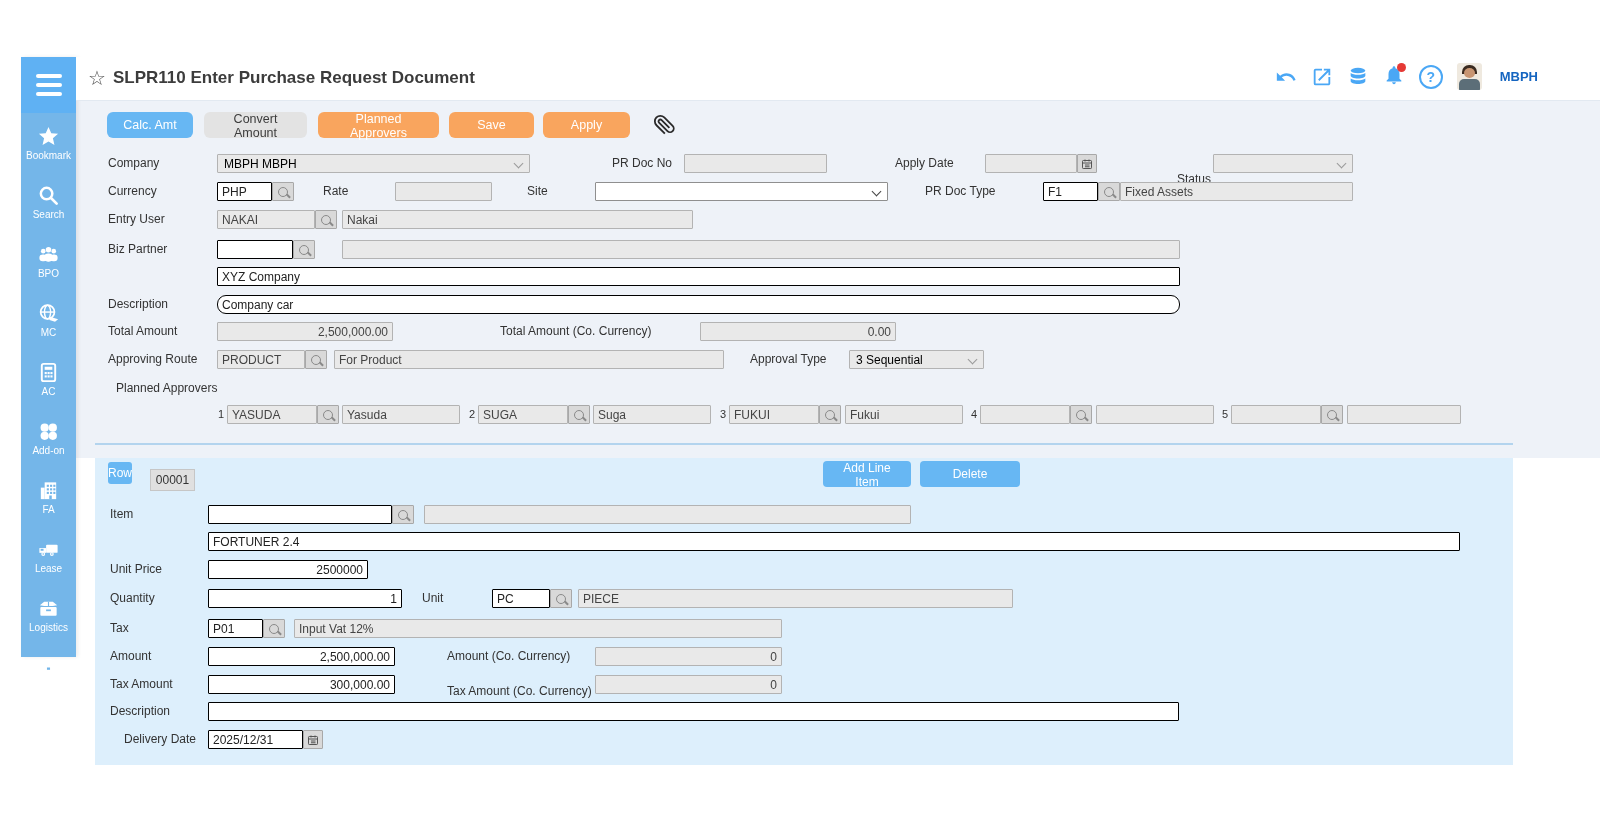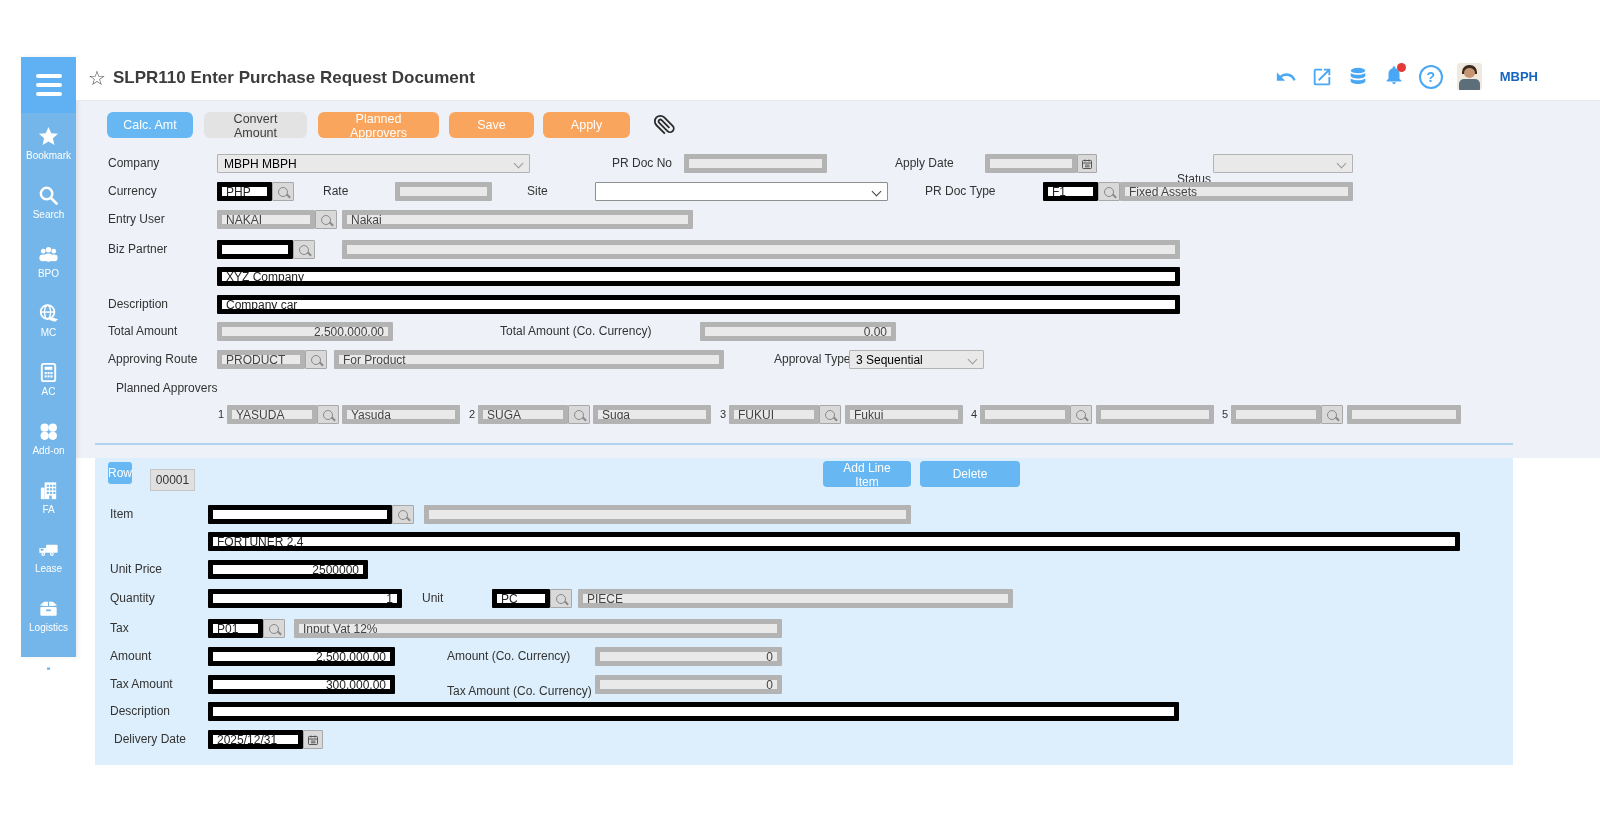--- a/index.html
+++ b/index.html
@@ -39,21 +39,21 @@
   .btn{position:absolute;height:26px;border:none;border-radius:6px;font-family:"Liberation Sans",sans-serif;font-size:12.5px;cursor:pointer;padding:0 12px;}
   .btn.blue{background:#67b7f3;color:#fff;}
   .btn.orange{background:#f9a55e;color:#fff;}
   .btn.gray{background:#e3e3e3;color:#3c3c3c;}
   .btn.sm{border-radius:4px;font-size:12px;}
   .clip{position:absolute;cursor:pointer;}
   .clip svg{width:28px;height:22px;stroke:#2b2b2b;fill:none;stroke-width:2;transform:rotate(90deg);}
 
   
   .lbl{position:absolute;font-size:12px;color:#333;line-height:19px;white-space:nowrap;}
-  .inp{position:absolute;height:19px;box-sizing:border-box;border:5px solid #000000;background:#fff;font-family:"Liberation Sans",sans-serif;font-size:12px;color:#222;padding:0 4px;border-radius:1px;}
+  .inp{position:absolute;height:19px;box-sizing:border-box;border:1px solid #000000;background:#fff;font-family:"Liberation Sans",sans-serif;font-size:12px;color:#222;padding:0 4px;border-radius:1px;}
   .inp.dis{background:#e9e9e9;border-color:#b3b3b3;color:#444;}
   .inp.num{text-align:right;}
   .sel{position:absolute;height:19px;box-sizing:border-box;border:1px solid #8f8f8f;background:#fff;font-size:12px;color:#222;display:flex;align-items:center;padding:0 20px 0 6px;border-radius:1px;cursor:pointer;}
   .sel.dis{background:#e9e9e9;border-color:#b3b3b3;color:#000000;cursor:default;}
   .sel::after{content:"";position:absolute;right:7px;top:5px;width:6px;height:6px;border-right:1.6px solid #444;border-bottom:1.6px solid #444;transform:rotate(45deg);}
   .sel.dis::after{border-color:#9a9a9a;}
   .mag-btn{position:absolute;width:22px;height:19px;box-sizing:border-box;background:#d9d9d9;border:1px solid #a8a8a8;display:flex;align-items:center;justify-content:center;cursor:pointer;border-radius:1px;}
   .mag{position:relative;width:8px;height:8px;border:1.6px solid #8a8a8a;border-radius:50%;display:inline-block;}
   .mag::after{content:"";position:absolute;width:5px;height:1.6px;background:#8a8a8a;transform:rotate(45deg);right:-4px;bottom:-1px;}
   .cal-btn{position:absolute;width:20px;height:19px;box-sizing:border-box;background:#d9d9d9;border:1px solid #a8a8a8;display:flex;align-items:center;justify-content:center;cursor:pointer;border-radius:1px;}
@@ -285,34 +285,34 @@
   <span class="lbl" style="left:108px;top:240px;">Biz Partner</span>
   <input class="inp" style="left: 217px; top: 240px; width: 76px;">
   <span class="mag-btn" style="left:293px;top:240px;">
       <span class="mag"></span>
     </span>
   <input class="inp dis" style="left: 342px; top: 240px; width: 838px;">
 
   <input class="inp" style="left: 217px; top: 267px; width: 963px;" value="XYZ Company">
 
   <span class="lbl" style="left:108px;top:295px;">Description</span>
-  <input class="inp" style="left: 217px; top: 295px; width: 963px;" value="Company car">
+  <input class="inp" style="left: 217px; top: 295px; width: 963px; border-radius: 9px;" value="Company car">
 
   <span class="lbl" style="left:108px;top:322px;">Total Amount</span>
   <input class="inp dis num" style="left: 217px; top: 322px; width: 176px;" value="2,500,000.00">
   <span class="lbl" style="left:500px;top:322px;">Total Amount (Co. Currency)</span>
   <input class="inp dis num" style="left: 700px; top: 322px; width: 196px;" value="0.00">
 
   <span class="lbl" style="left:108px;top:350px;">Approving Route</span>
   <input class="inp dis" style="left: 217px; top: 350px; width: 88px;" value="PRODUCT">
   <span class="mag-btn" style="left:305px;top:350px;">
       <span class="mag"></span>
     </span>
   <input class="inp dis" style="left: 334px; top: 350px; width: 390px;" value="For Product">
-  <span class="lbl" style="left:750px;top:350px;margin-left:24px;">Approval Type</span>
+  <span class="lbl" style="left:750px;top:350px;">Approval Type</span>
   <div class="sel dis" style="left:849px;top:350px;width:135px;">
       <span>3 Sequential</span>
     </div>
 
   <span class="lbl" style="left:116px;top:379px;">Planned Approvers</span>
 
   <span class="anum" style="left:218px;top:405px;">1</span>
   <input class="inp dis" style="left: 227px; top: 405px; width: 90px;" value="YASUDA">
   <span class="mag-btn" style="left:317px;top:405px;">
       <span class="mag"></span>
@@ -386,21 +386,21 @@
   <input class="inp dis num" style="left: 595px; top: 647px; width: 187px;" value="0">
 
   <span class="lbl" style="left:110px;top:675px;">Tax Amount</span>
   <input class="inp num" style="left: 208px; top: 675px; width: 187px;" value="300,000.00">
   <span class="lbl" style="left:447px;top:675px;margin-top:7px;">Tax Amount (Co. Currency)</span>
   <input class="inp dis num" style="left: 595px; top: 675px; width: 187px;" value="0">
 
   <span class="lbl" style="left:110px;top:702px;">Description</span>
   <input class="inp" style="left: 208px; top: 702px; width: 971px;">
 
-  <span class="lbl" style="left:114px;top:730px;">Delivery Date</span>
+  <span class="lbl" style="left:124px;top:730px;">Delivery Date</span>
   <input class="inp" style="left: 208px; top: 730px; width: 95px;" value="2025/12/31">
   <span class="cal-btn" style="left:303px;top:730px;">
       <svg viewBox="0 0 24 24">
         <rect x="3" y="5" width="18" height="16" rx="1.5"></rect>
         <line x1="3" y1="10" x2="21" y2="10"></line>
         <line x1="8" y1="3" x2="8" y2="7"></line>
         <line x1="16" y1="3" x2="16" y2="7"></line>
         <line x1="8" y1="14" x2="17" y2="14"></line>
         <line x1="8" y1="17.5" x2="17" y2="17.5"></line>
       </svg>

